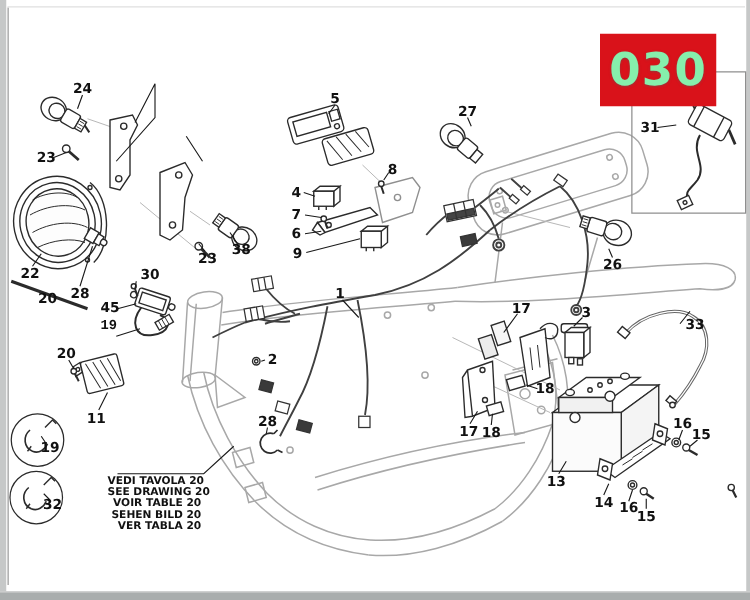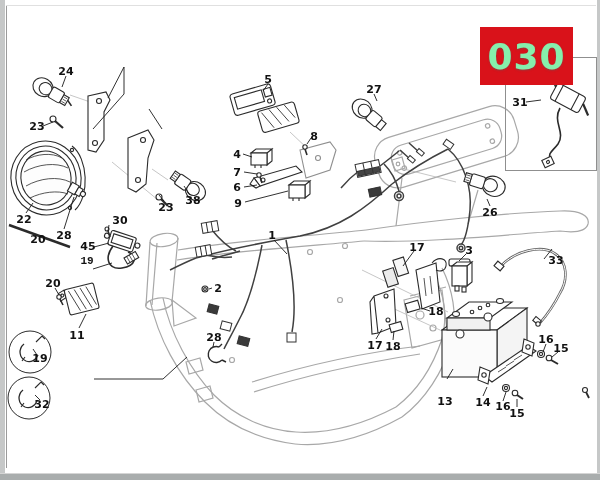--- a/index.html
+++ b/index.html
@@ -392,20 +392,27 @@
                M37,355 L33,349 M40,400 L35,395"></path>
       <path d="M108,98 L124,67 L124,94 L93,129 M149,109 L162,129"></path>
       <path d="M94,379 L163,379 L187,357"></path>
     </g>
   </svg>
 
   <div class="plate" style="background: rgb(217, 18, 26);">
     <span>030</span>
   </div>
 
+  <div class="note note-bottom">
+      <div>VEDI TAVOLA 20</div>
+      <div>SEE DRAWING 20</div>
+      <div>VOIR TABLE 20</div>
+      <div>SEHEN BILD 20</div>
+      <div>VER TABLA 20</div>
+    </div>
 
   <div>
       <div class="callout" style="left: 66px; top: 71px;">24</div>
       <div class="callout" style="left: 37px; top: 126px;">23</div>
       <div class="callout" style="left: 24px; top: 219px;">22</div>
       <div class="callout" style="left: 38px; top: 239px;">20</div>
       <div class="callout" style="left: 64px; top: 235px;">28</div>
       <div class="callout" style="left: 120px; top: 220px;">30</div>
       <div class="callout" style="left: 88px; top: 246px;">45</div>
       <div class="callout" style="left: 87px; top: 261px; font-family: Liberation Mono, monospace;">19</div>
@@ -426,20 +433,20 @@
       <div class="callout" style="left: 218px; top: 288px;">2</div>
       <div class="callout" style="left: 214px; top: 337px;">28</div>
       <div class="callout" style="left: 490px; top: 212px;">26</div>
       <div class="callout" style="left: 520px; top: 102px;">31</div>
       <div class="callout" style="left: 417px; top: 247px;">17</div>
       <div class="callout" style="left: 469px; top: 250px;">3</div>
       <div class="callout" style="left: 556px; top: 260px;">33</div>
       <div class="callout" style="left: 436px; top: 311px;">18</div>
       <div class="callout" style="left: 375px; top: 345px;">17</div>
       <div class="callout" style="left: 393px; top: 346px;">18</div>
-      <div class="callout" style="left: 445px; top: 385px; margin-top: 16px;">13</div>
+      <div class="callout" style="left: 445px; top: 385px;">13</div>
       <div class="callout" style="left: 483px; top: 402px;">14</div>
       <div class="callout" style="left: 546px; top: 339px;">16</div>
       <div class="callout" style="left: 561px; top: 348px;">15</div>
       <div class="callout" style="left: 503px; top: 406px;">16</div>
       <div class="callout" style="left: 517px; top: 413px;">15</div>
     </div>
 </div>
 
 </body></html>

